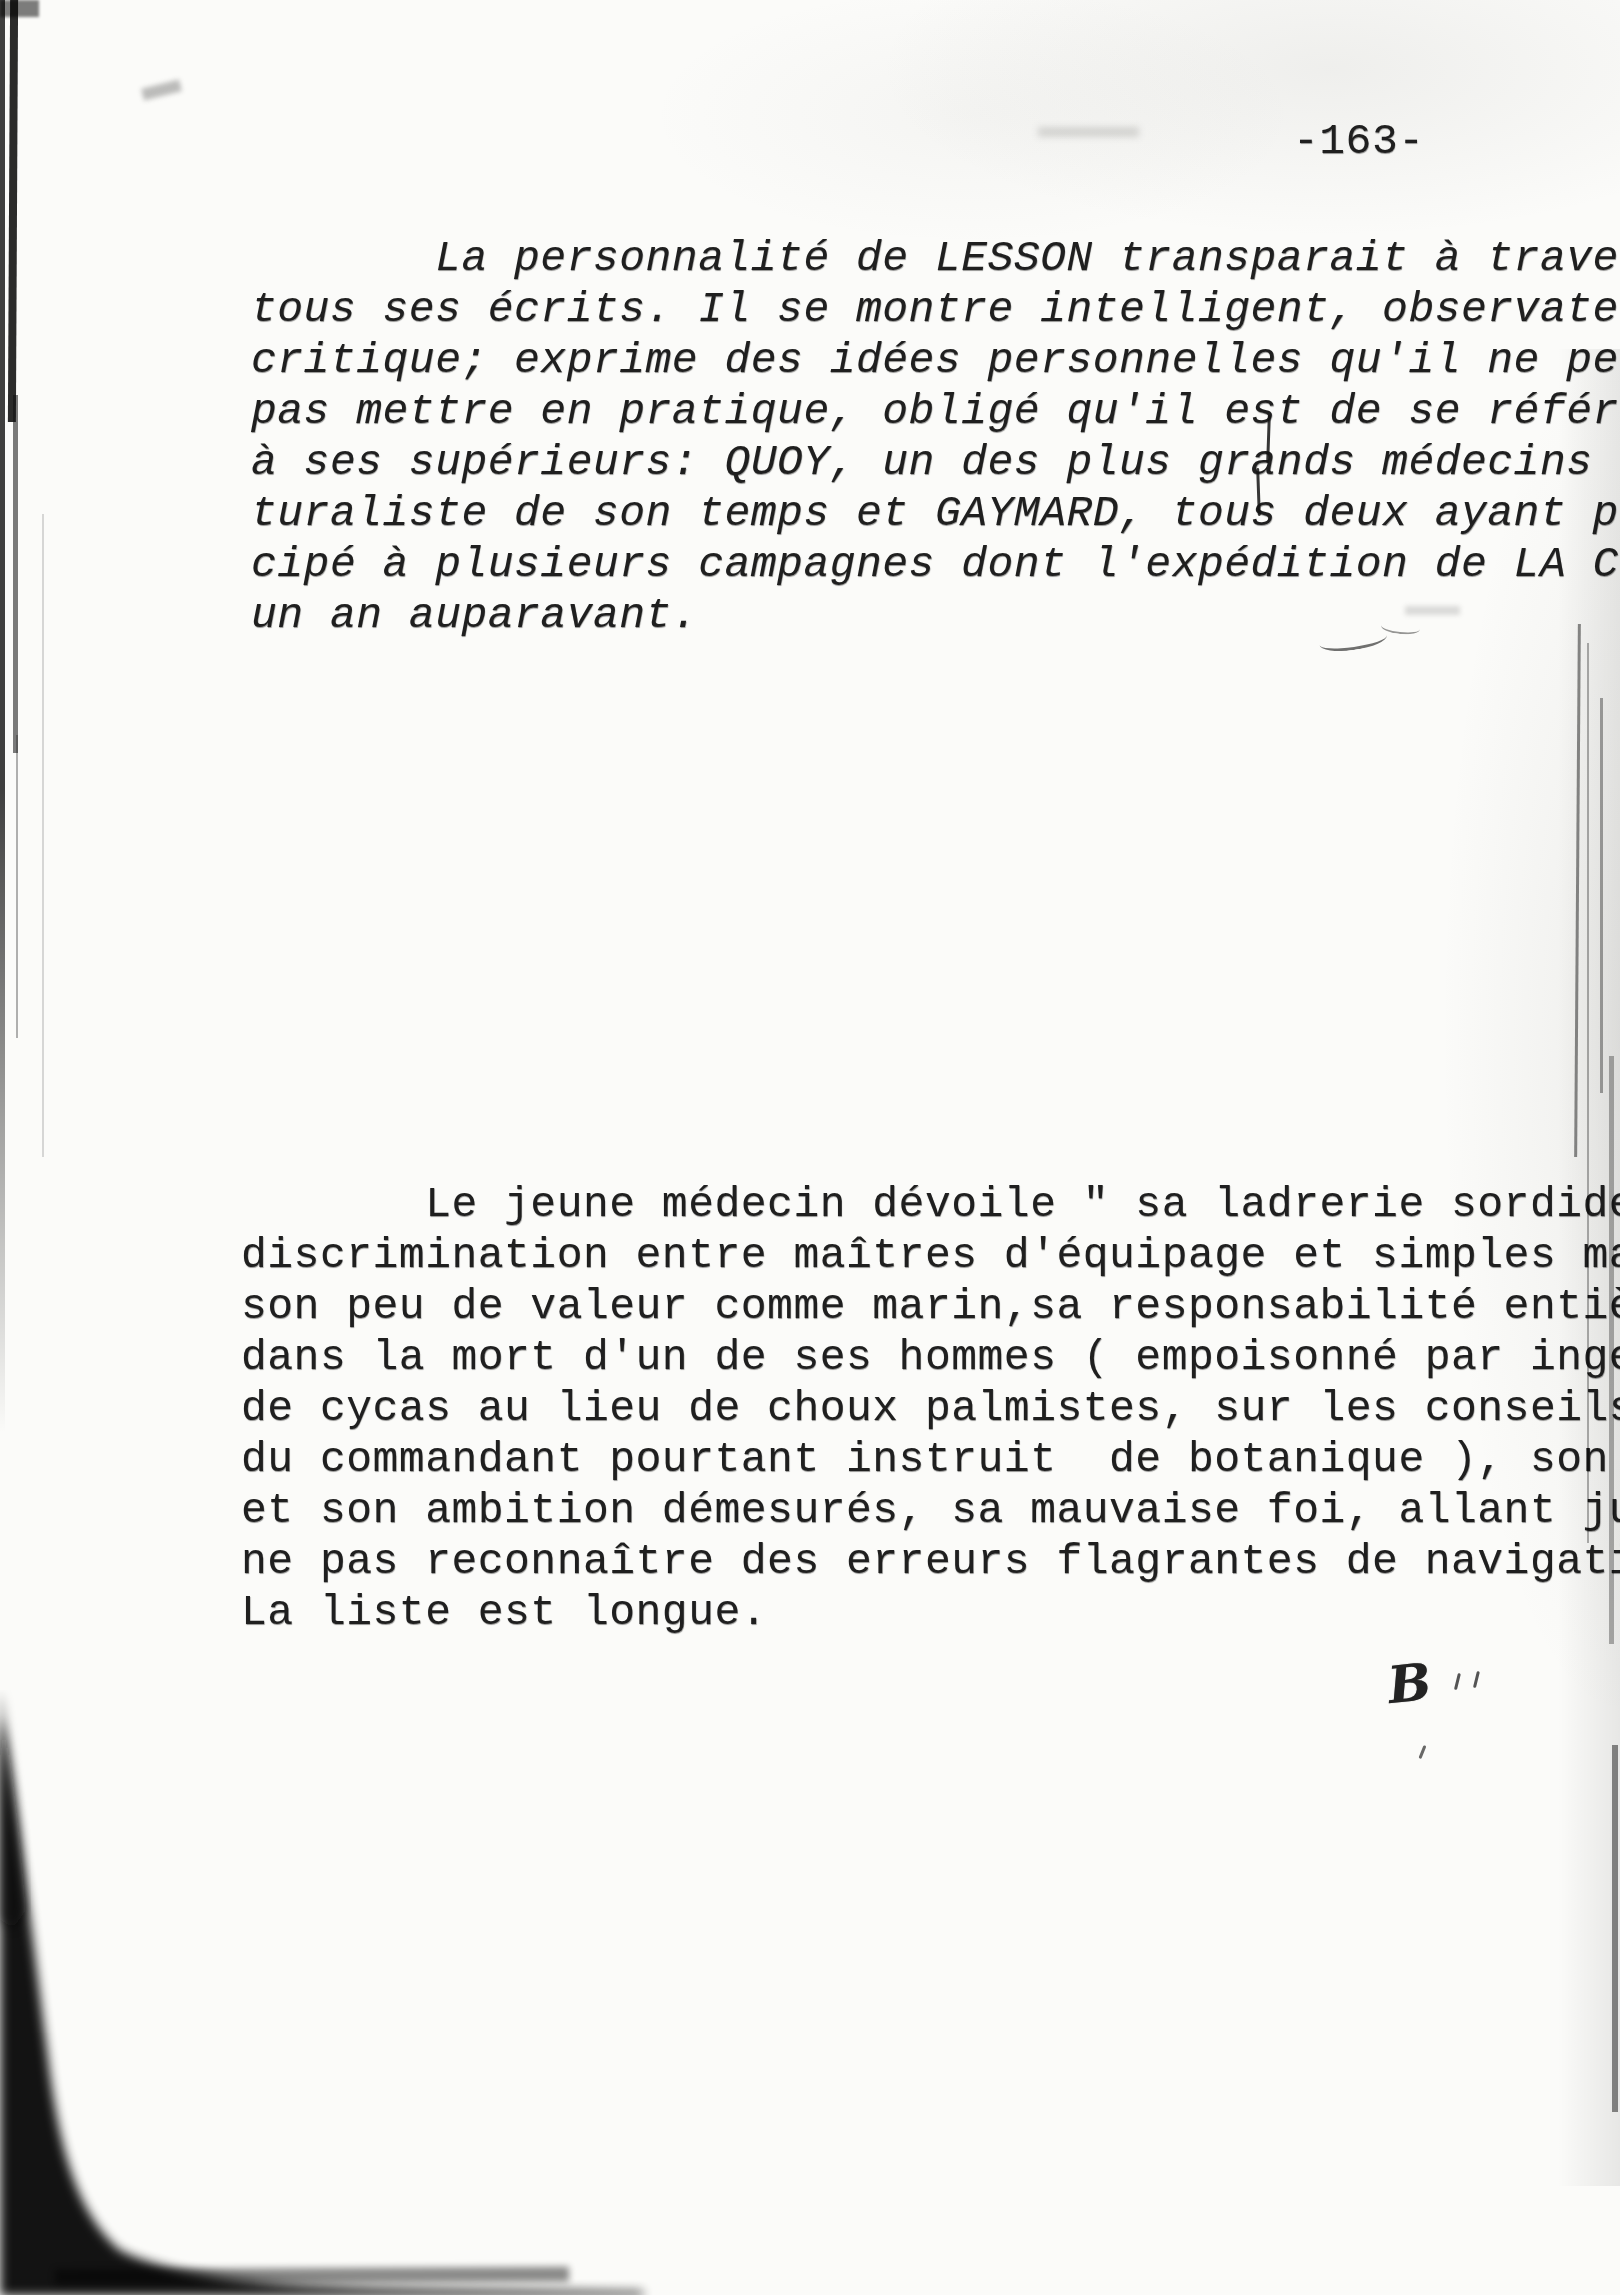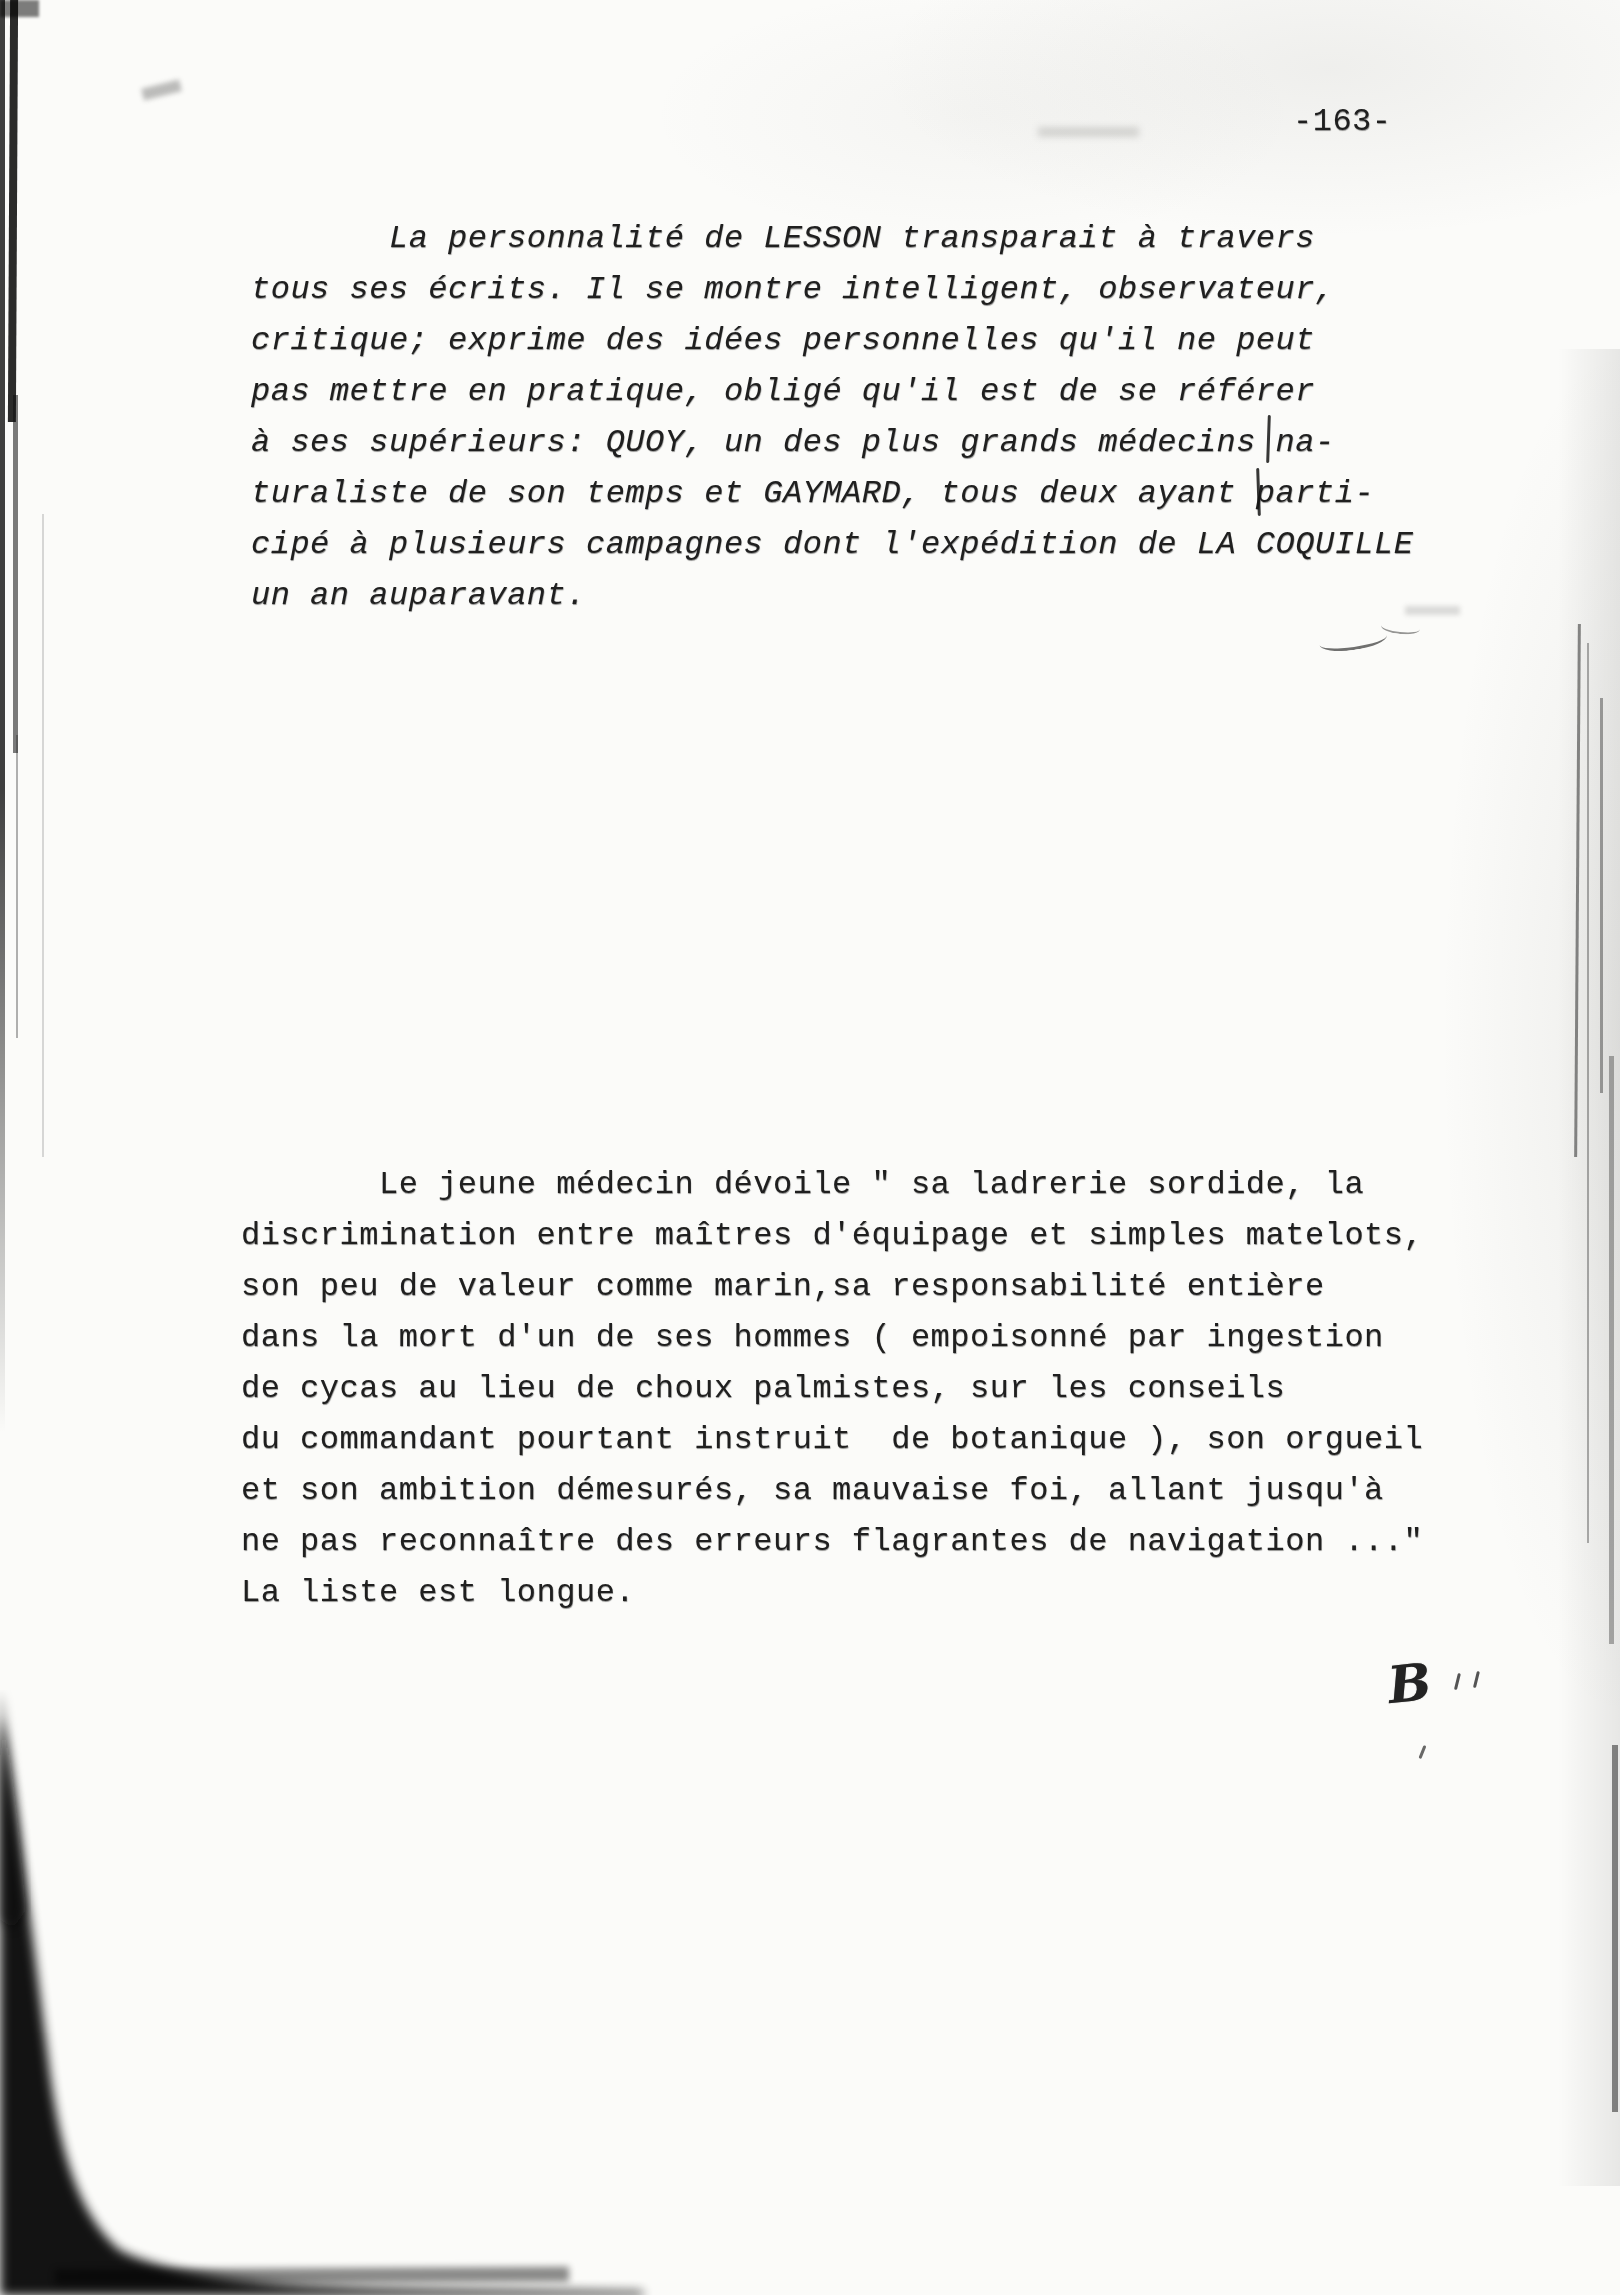--- a/index.html
+++ b/index.html
@@ -19,25 +19,26 @@
       radial-gradient(ellipse 459px 184px at 60% 5%, rgba(140,140,135,0.06), transparent 70%);
     overflow: hidden;
     font-family: "Liberation Mono", "DejaVu Sans Mono", monospace;
     color: #1c1c1c;
   }
 
   
   .typed {
     position: absolute;
     white-space: pre;
-    font-size: 32px;
+    font-size: 43px;
     line-height: 51px;
     letter-spacing: 0.5px;
     color: #1f1f1f;
     text-shadow: 0.4px 0.6px 0.8px rgba(25,25,25,0.45);
+    margin-top: 20px;
   }
   .pageno   { left: 1293px; top: 96px; }
   .p1       { left: 251px;  top: 213px; font-style: italic; }
   .p2       { left: 246px;  top: 859px; }
   .p3       { left: 241px;  top: 1159px; }
   .p4       { left: 246px;  top: 1669px; }
 
   
   .bmark {
     position: absolute;

